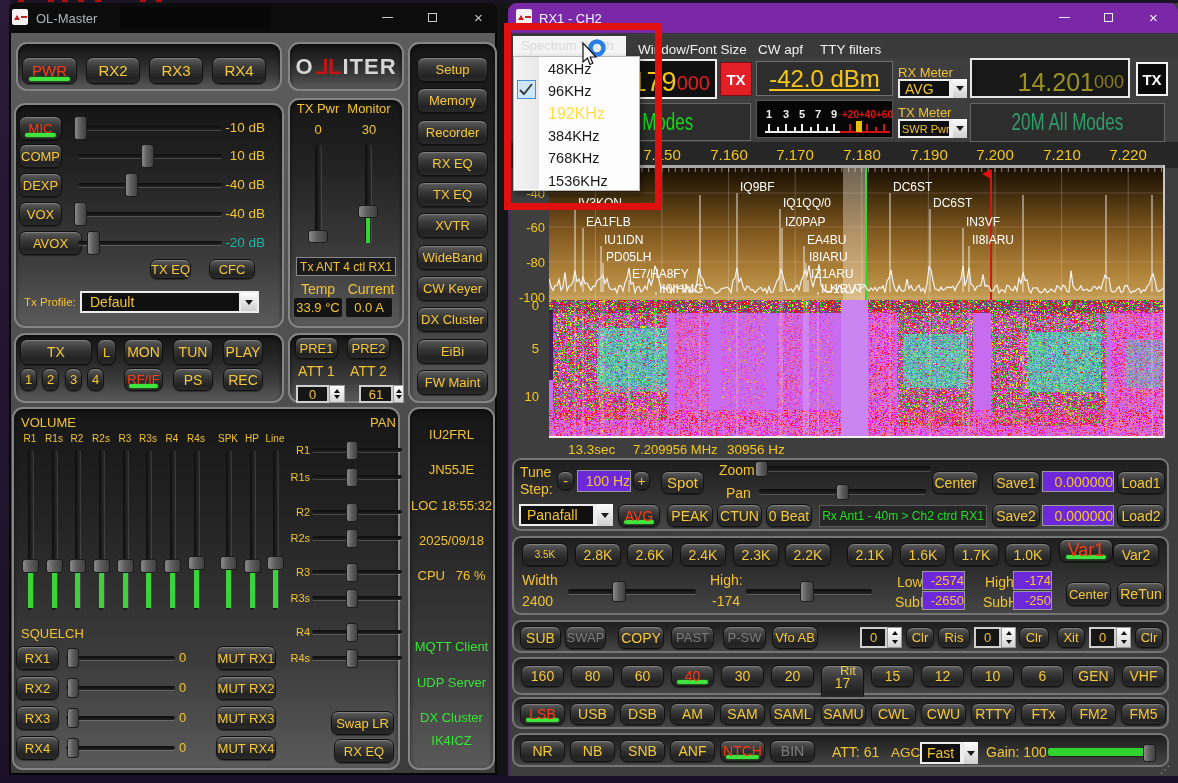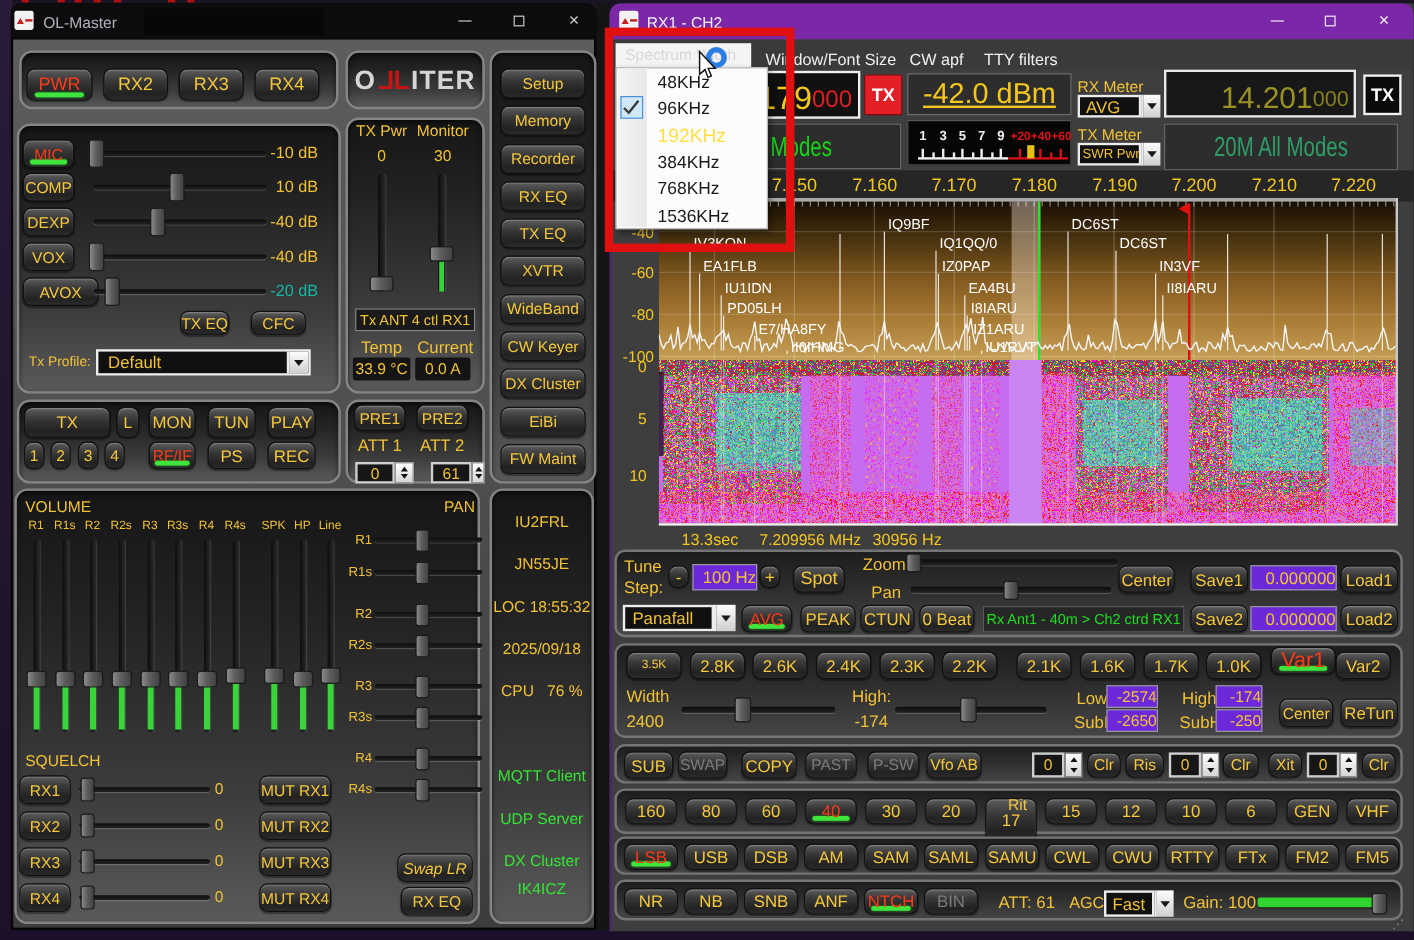--- a/index.html
+++ b/index.html
@@ -346,21 +346,21 @@
   </div>
 <div class="btn" style="left:16px;top:736px;width:43px;height:24px;font-size:13px;">
     <span>RX4</span>
   </div>
 <div class="htrack" style="left:66px;top:746px;width:109px;height:4px;"></div>
 <div class="hthumb" style="left:67px;top:738px;width:12px;height:20px;"></div>
 <div class="lb" style="left:179px;top:740px;font-size:13px;color:#f2c235;">0</div>
 <div class="btn" style="left:216px;top:736px;width:60px;height:24px;font-size:13px;">
     <span>MUT RX4</span>
   </div>
-<div class="btn" style="left:331px;top:711px;width:63px;height:24px;font-size:13px;font-style:italic;">
+<div class="btn" style="left:331px;top:711px;width:63px;height:24px;font-size:13px;">
     <span>Swap LR</span>
   </div>
 <div class="btn" style="left:334px;top:739px;width:60px;height:24px;font-size:13px;">
     <span>RX EQ</span>
   </div>
 <div class="panL" style="left:408px;top:407px;width:87px;height:363px;"></div>
 <div class="lb" style="left:410px;top:427px;font-size:13px;color:#f2c235;width:83px;text-align:center;">IU2FRL</div>
 <div class="lb" style="left:410px;top:462px;font-size:13px;color:#f2c235;width:83px;text-align:center;">JN55JE</div>
 <div class="lb" style="left:410px;top:498px;font-size:13px;color:#f2c235;width:83px;text-align:center;">LOC 18:55:32</div>
 <div class="lb" style="left:410px;top:533px;font-size:13px;color:#f2c235;width:83px;text-align:center;">2025/09/18</div>

